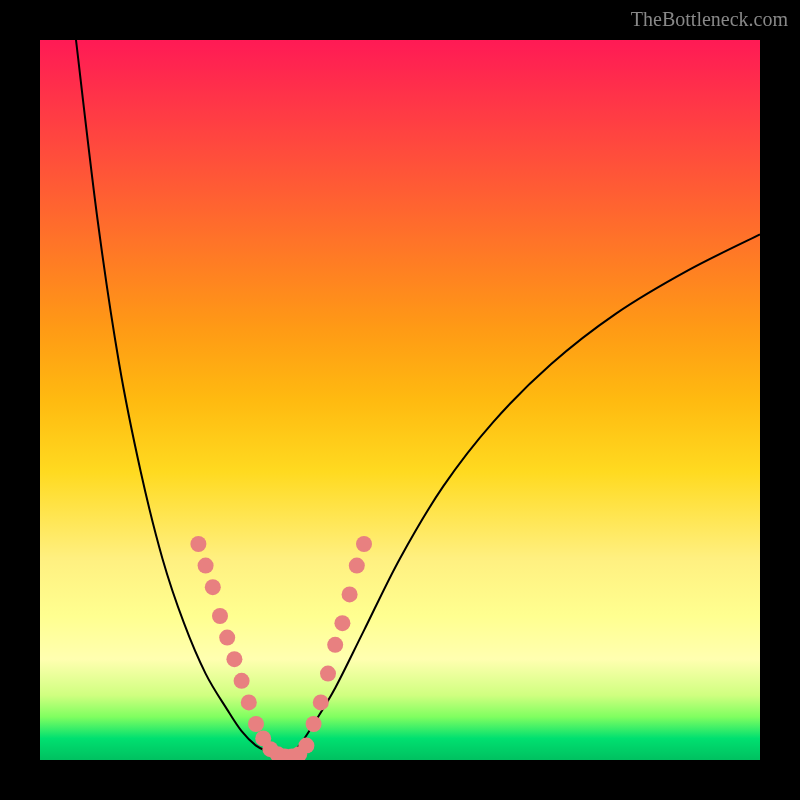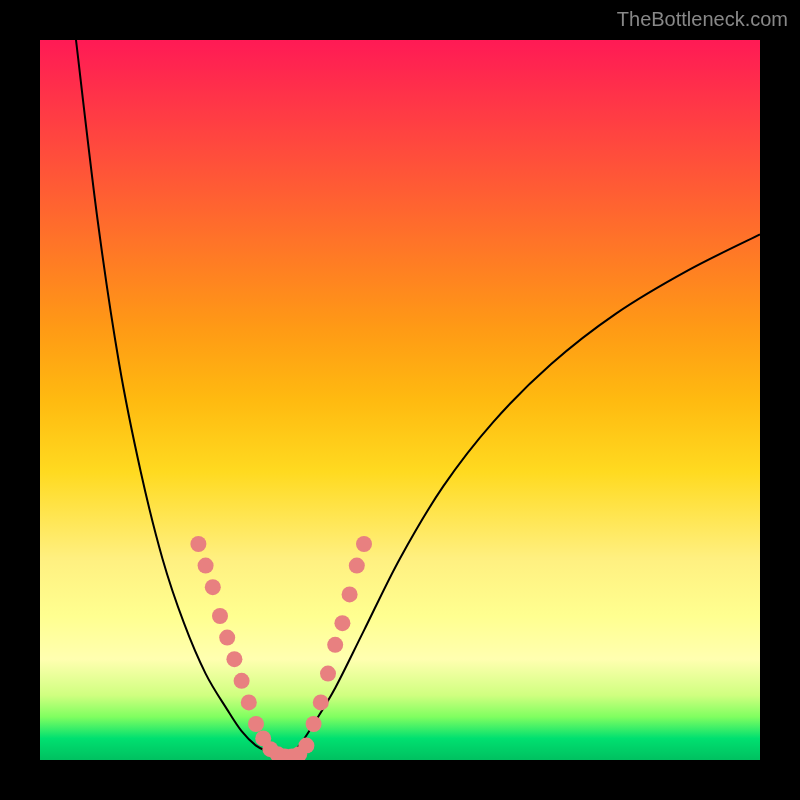--- a/index.html
+++ b/index.html
@@ -40,20 +40,21 @@
       );
     }
     .watermark {
       position: absolute;
       top: 8px;
       right: 12px;
       color: #888;
       font-size: 20px;
       font-weight: 500;
       z-index: 10;
+      font-family: Liberation Serif, serif;
     }
     svg.curves {
       position: absolute;
       left: 0;
       top: 0;
       width: 100%;
       height: 100%;
       pointer-events: none;
     }
     .curve-line {

